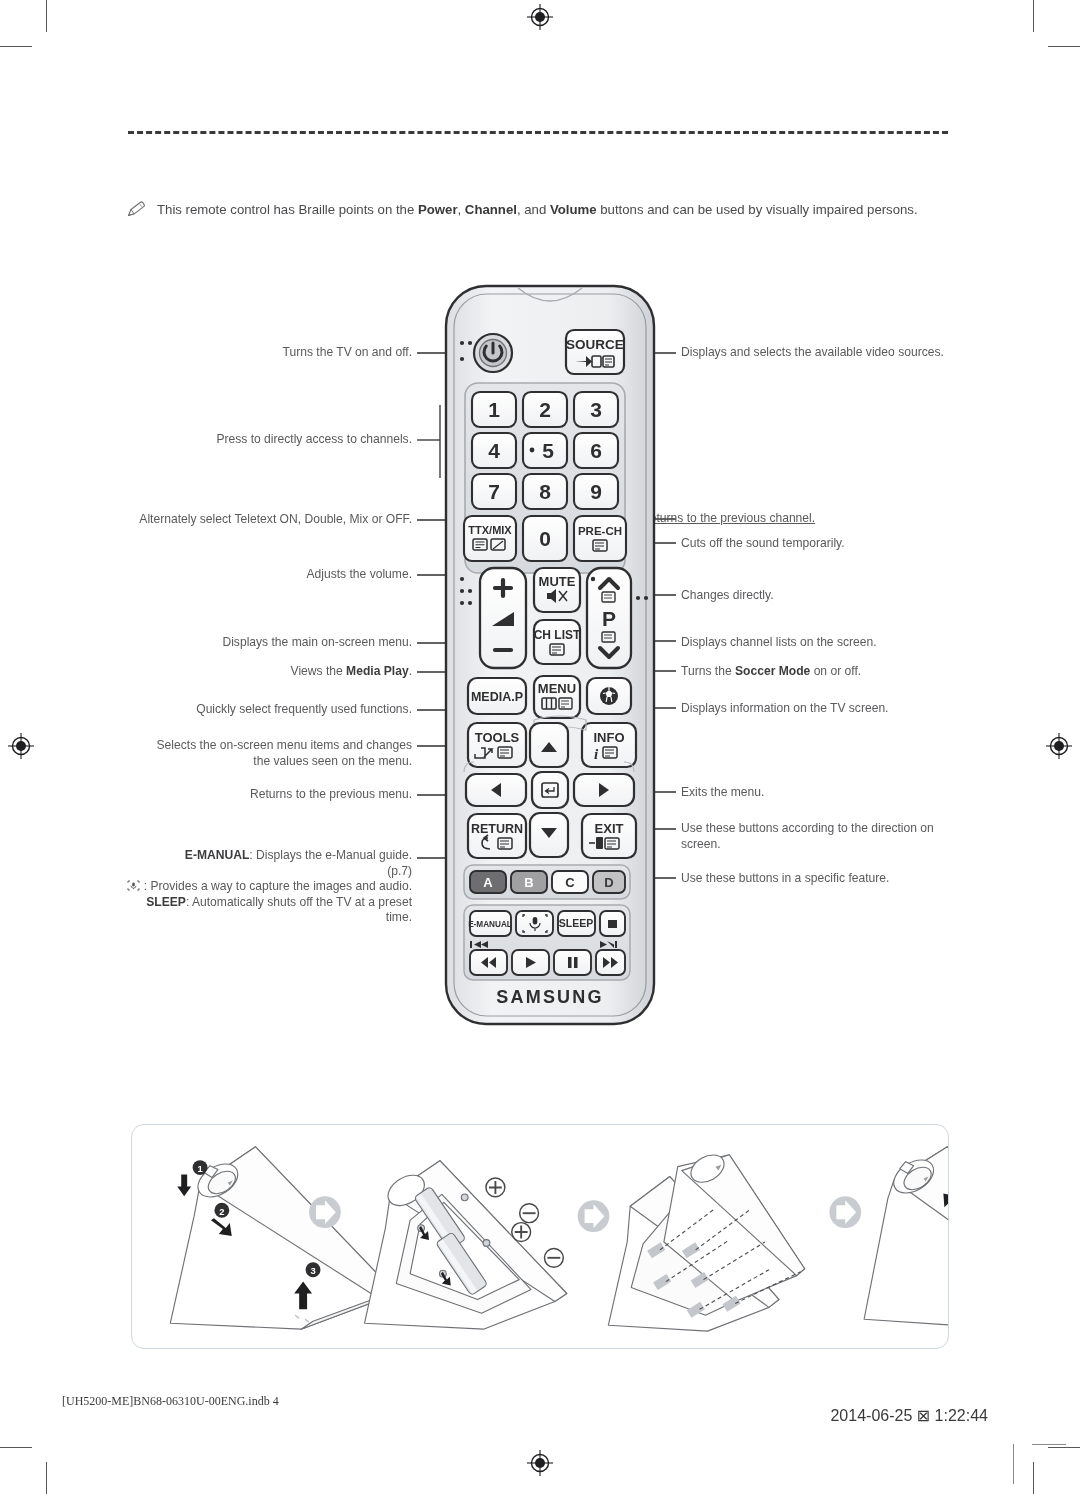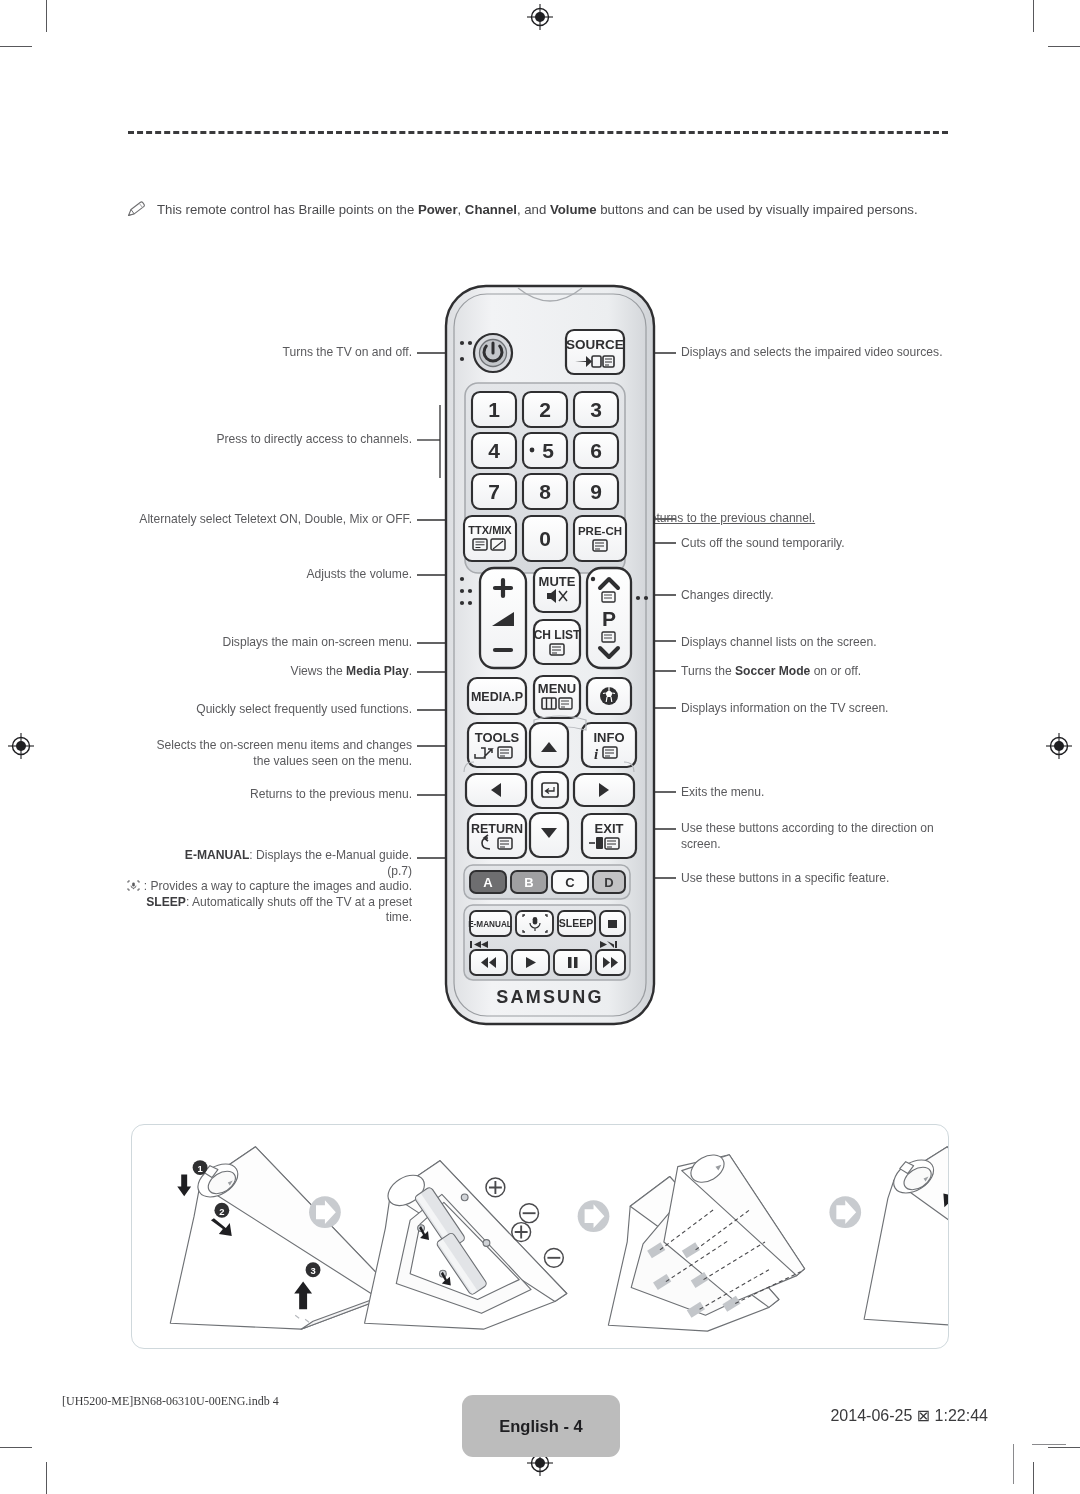--- a/index.html
+++ b/index.html
@@ -269,21 +269,21 @@
     <div><b>E-MANUAL</b><span>: Displays the e-Manual guide.</span></div>
     <div>(p.7)</div>
     <div><svg class="micicon" viewBox="0 0 14 12">
           <path d="M1 1 L1 3 M1 1 L3 1 M13 1 L13 3 M13 1 L11 1 M1 11 L1 9 M1 11 L3 11 M13 11 L13 9 M13 11 L11 11" stroke="#5a5a5d" stroke-width="1.1" fill="none"></path>
           <rect x="5.6" y="2.6" width="2.8" height="4.6" rx="1.4" fill="#5a5a5d"></rect>
           <path d="M4.3 6.2 a2.7 2.7 0 0 0 5.4 0 M7 8.9 L7 10" stroke="#5a5a5d" stroke-width="0.9" fill="none"></path>
         </svg><span> : Provides a way to capture the images and audio.</span></div>
     <div><b>SLEEP</b><span>: Automatically shuts off the TV at a preset time.</span></div>
   </div>
 
-  <div class="callout right" style="left:681px; top:345px; width:280px;">Displays and selects the impaired video sources.</div>
+  <div class="callout right" style="left:681px; top:345px; width:280px;">Displays and selects the available video sources.</div>
 
   <div class="callout right" style="left:641px; top:511px; width:280px;text-decoration:underline;">Returns to the previous channel.</div>
 
   <div class="callout right" style="left:681px; top:536px; width:280px;">Cuts off the sound temporarily.</div>
 
   <div class="callout right" style="left:681px; top:588px; width:280px;">Changes directly.</div>
 
   <div class="callout right" style="left:681px; top:635px; width:280px;">Displays channel lists on the screen.</div>
 
   <div class="callout right" style="left:681px; top:664px; width:280px;"><span>Turns the </span><b>Soccer Mode</b><span> on or off.</span></div>
@@ -693,21 +693,18 @@
           <path d="M772 44 L778 37 L786 41 L780 49 Z" fill="#ffffff"></path>
           <path d="M796 54 L801 52 L798 57 Z" fill="#9a9da1" stroke="none"></path>
           <path d="M928 178 l4 3 M938 182 l4 3" stroke="#b5b8bc"></path>
         </g>
         <path d="M842 86 L826 78 L830 72 L816 69 L817 83 L822 78 L838 86 Z" fill="#1f1f22" stroke="none"></path>
       </g>
     </svg>
   </div>
 
 
-  <div class="pagebadge">
-    <span>English - 4</span>
-  </div>
   <div class="footleft">[UH5200-ME]BN68-06310U-00ENG.indb   4</div>
   <div class="footright">2014-06-25   ⊠ 1:22:44</div>
   <div class="footrule"></div>
   <div class="footrule2"></div>
 
 </div>
 
 </body></html>

